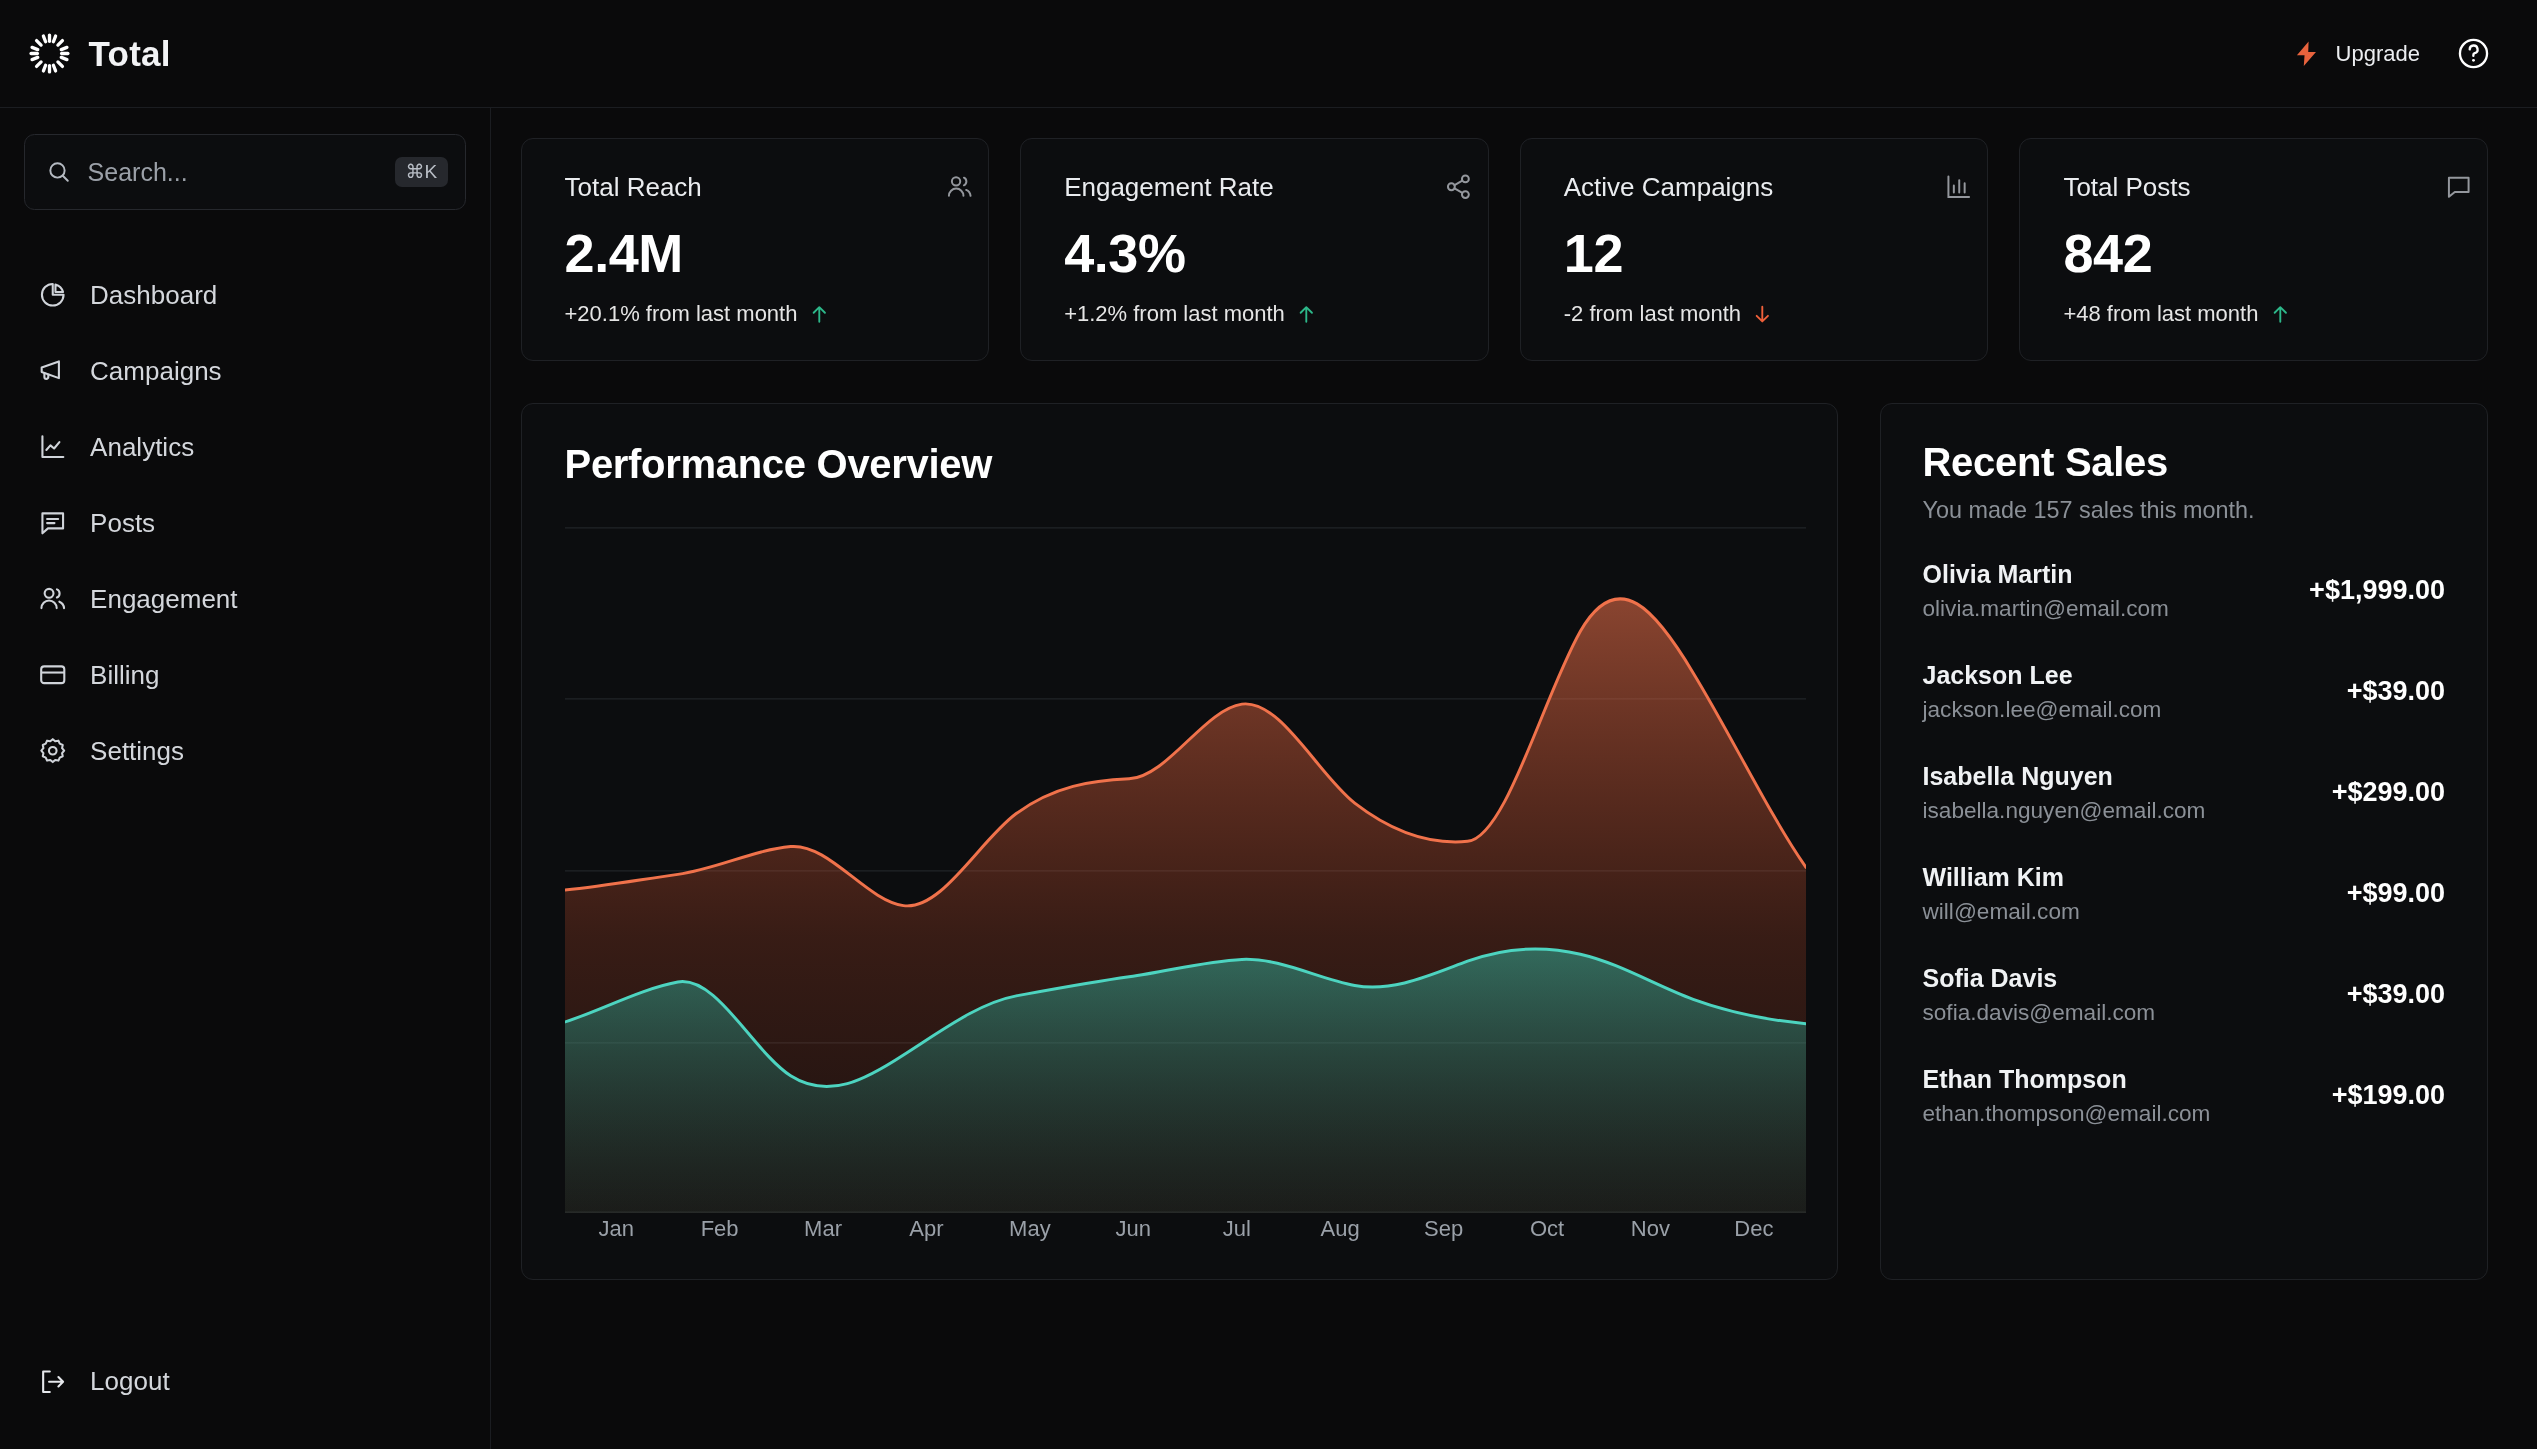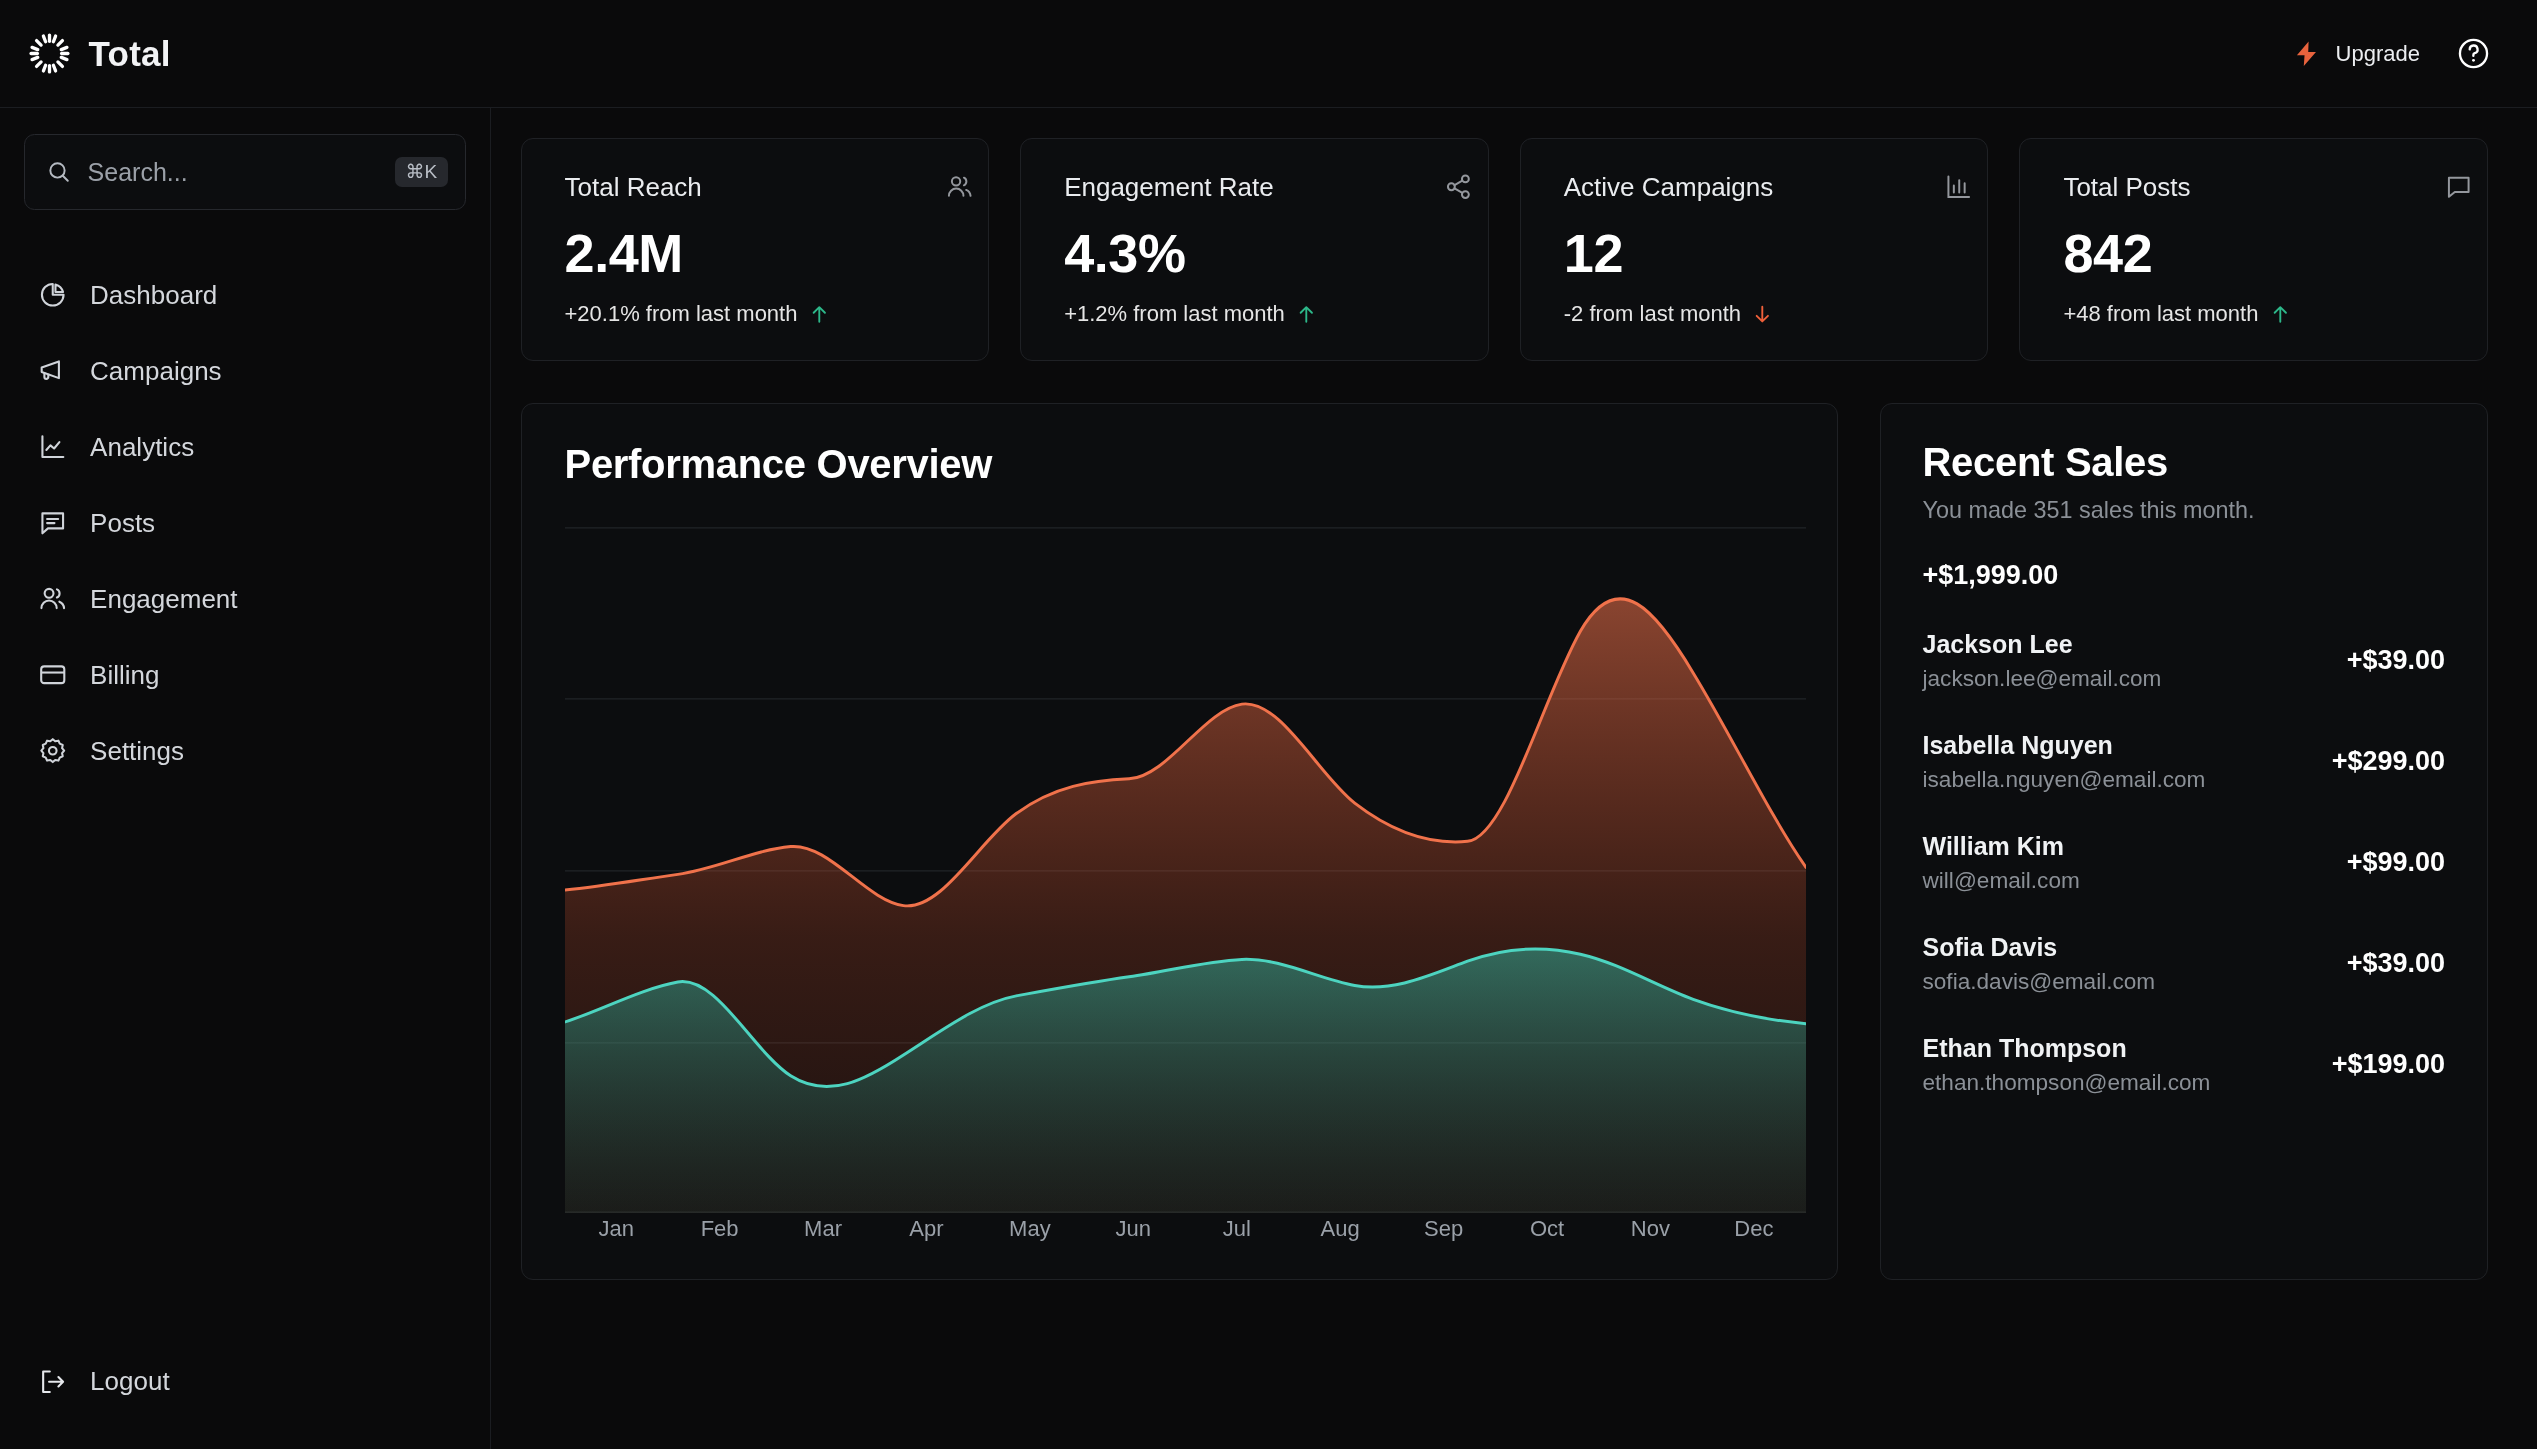--- a/index.html
+++ b/index.html
@@ -394,25 +394,29 @@
               <span class="x-label">Sep</span>
               <span class="x-label">Oct</span>
               <span class="x-label">Nov</span>
               <span class="x-label">Dec</span>
             </div>
           </div>
         </div>
 
         <div class="sales-card">
           <div class="sales-title">Recent Sales</div>
-          <div class="sales-sub">You made 351 sales this month.</div>
+          <div class="sales-sub">You made 157 sales this month.</div>
 
           <div class="sales-list">
 
             <div class="sale-row">
+              <div class="sale-person">
+                <div class="sale-name">Olivia Martin</div>
+                <div class="sale-email">olivia.martin@email.com</div>
+              </div>
               <div class="sale-amount">+$1,999.00</div>
             </div>
 
             <div class="sale-row">
               <div class="sale-person">
                 <div class="sale-name">Jackson Lee</div>
                 <div class="sale-email">jackson.lee@email.com</div>
               </div>
               <div class="sale-amount">+$39.00</div>
             </div>

